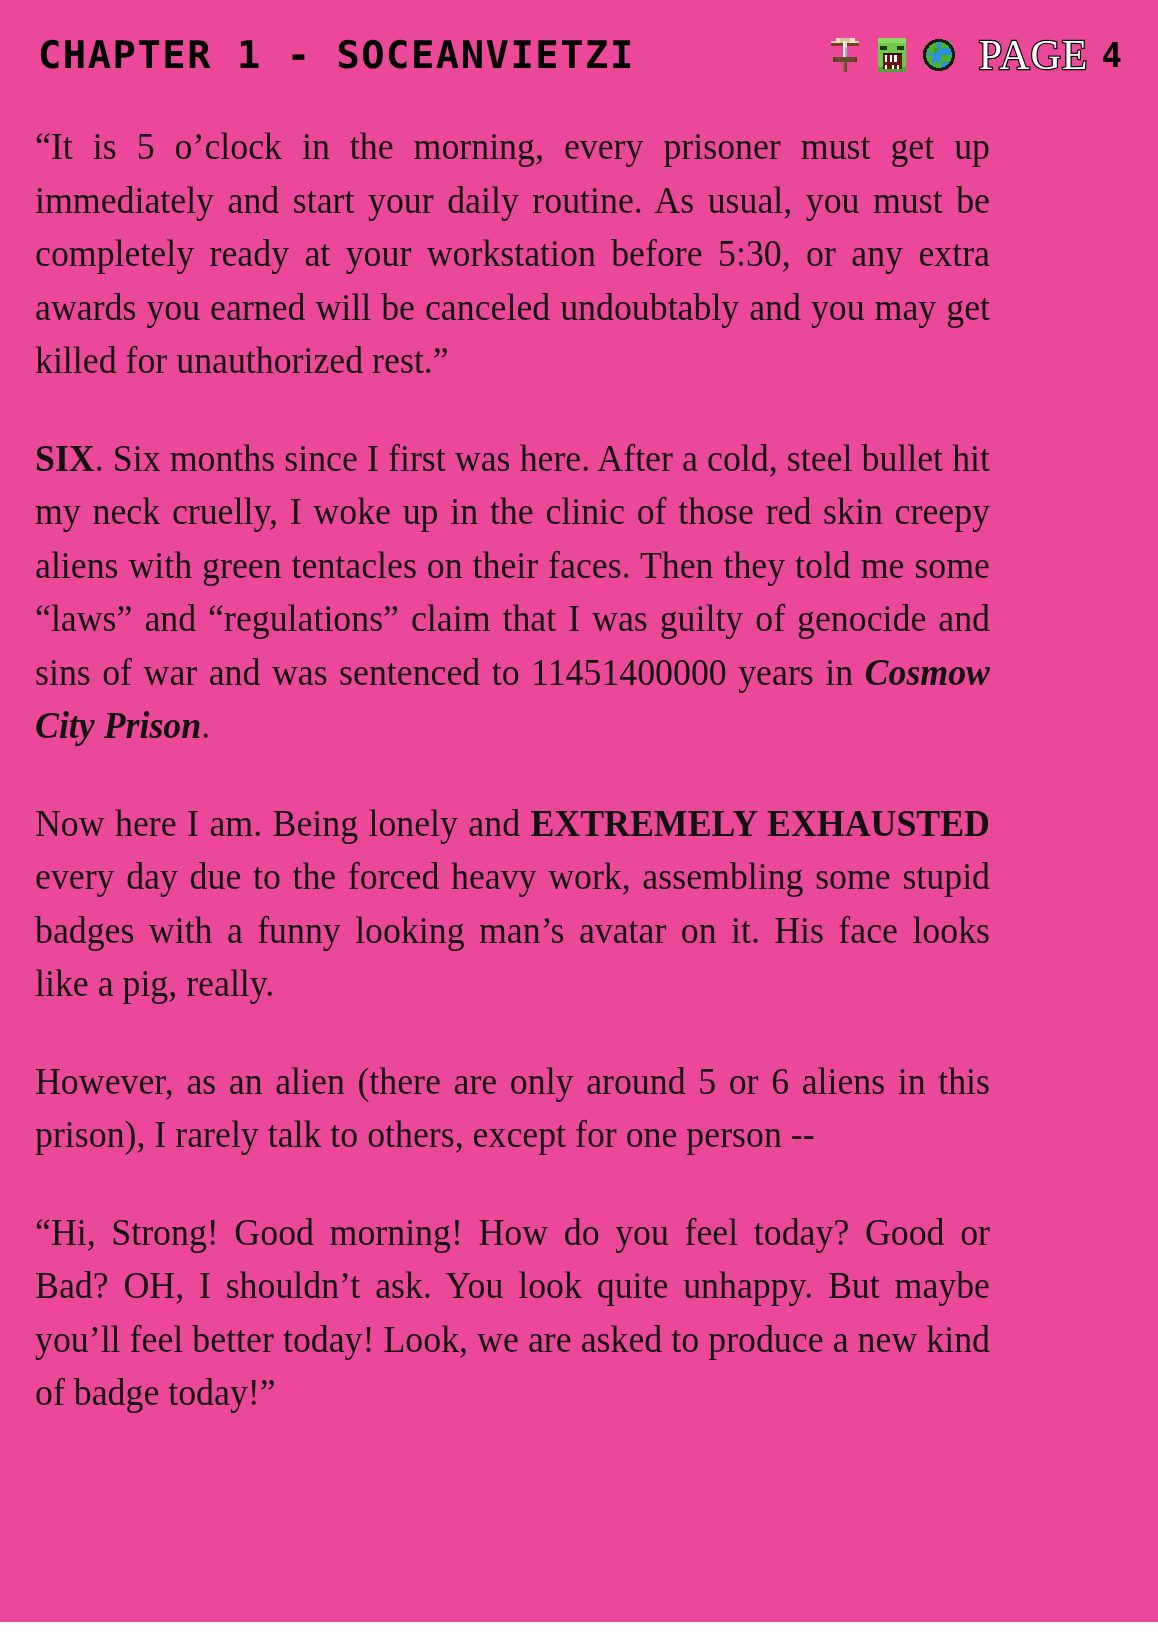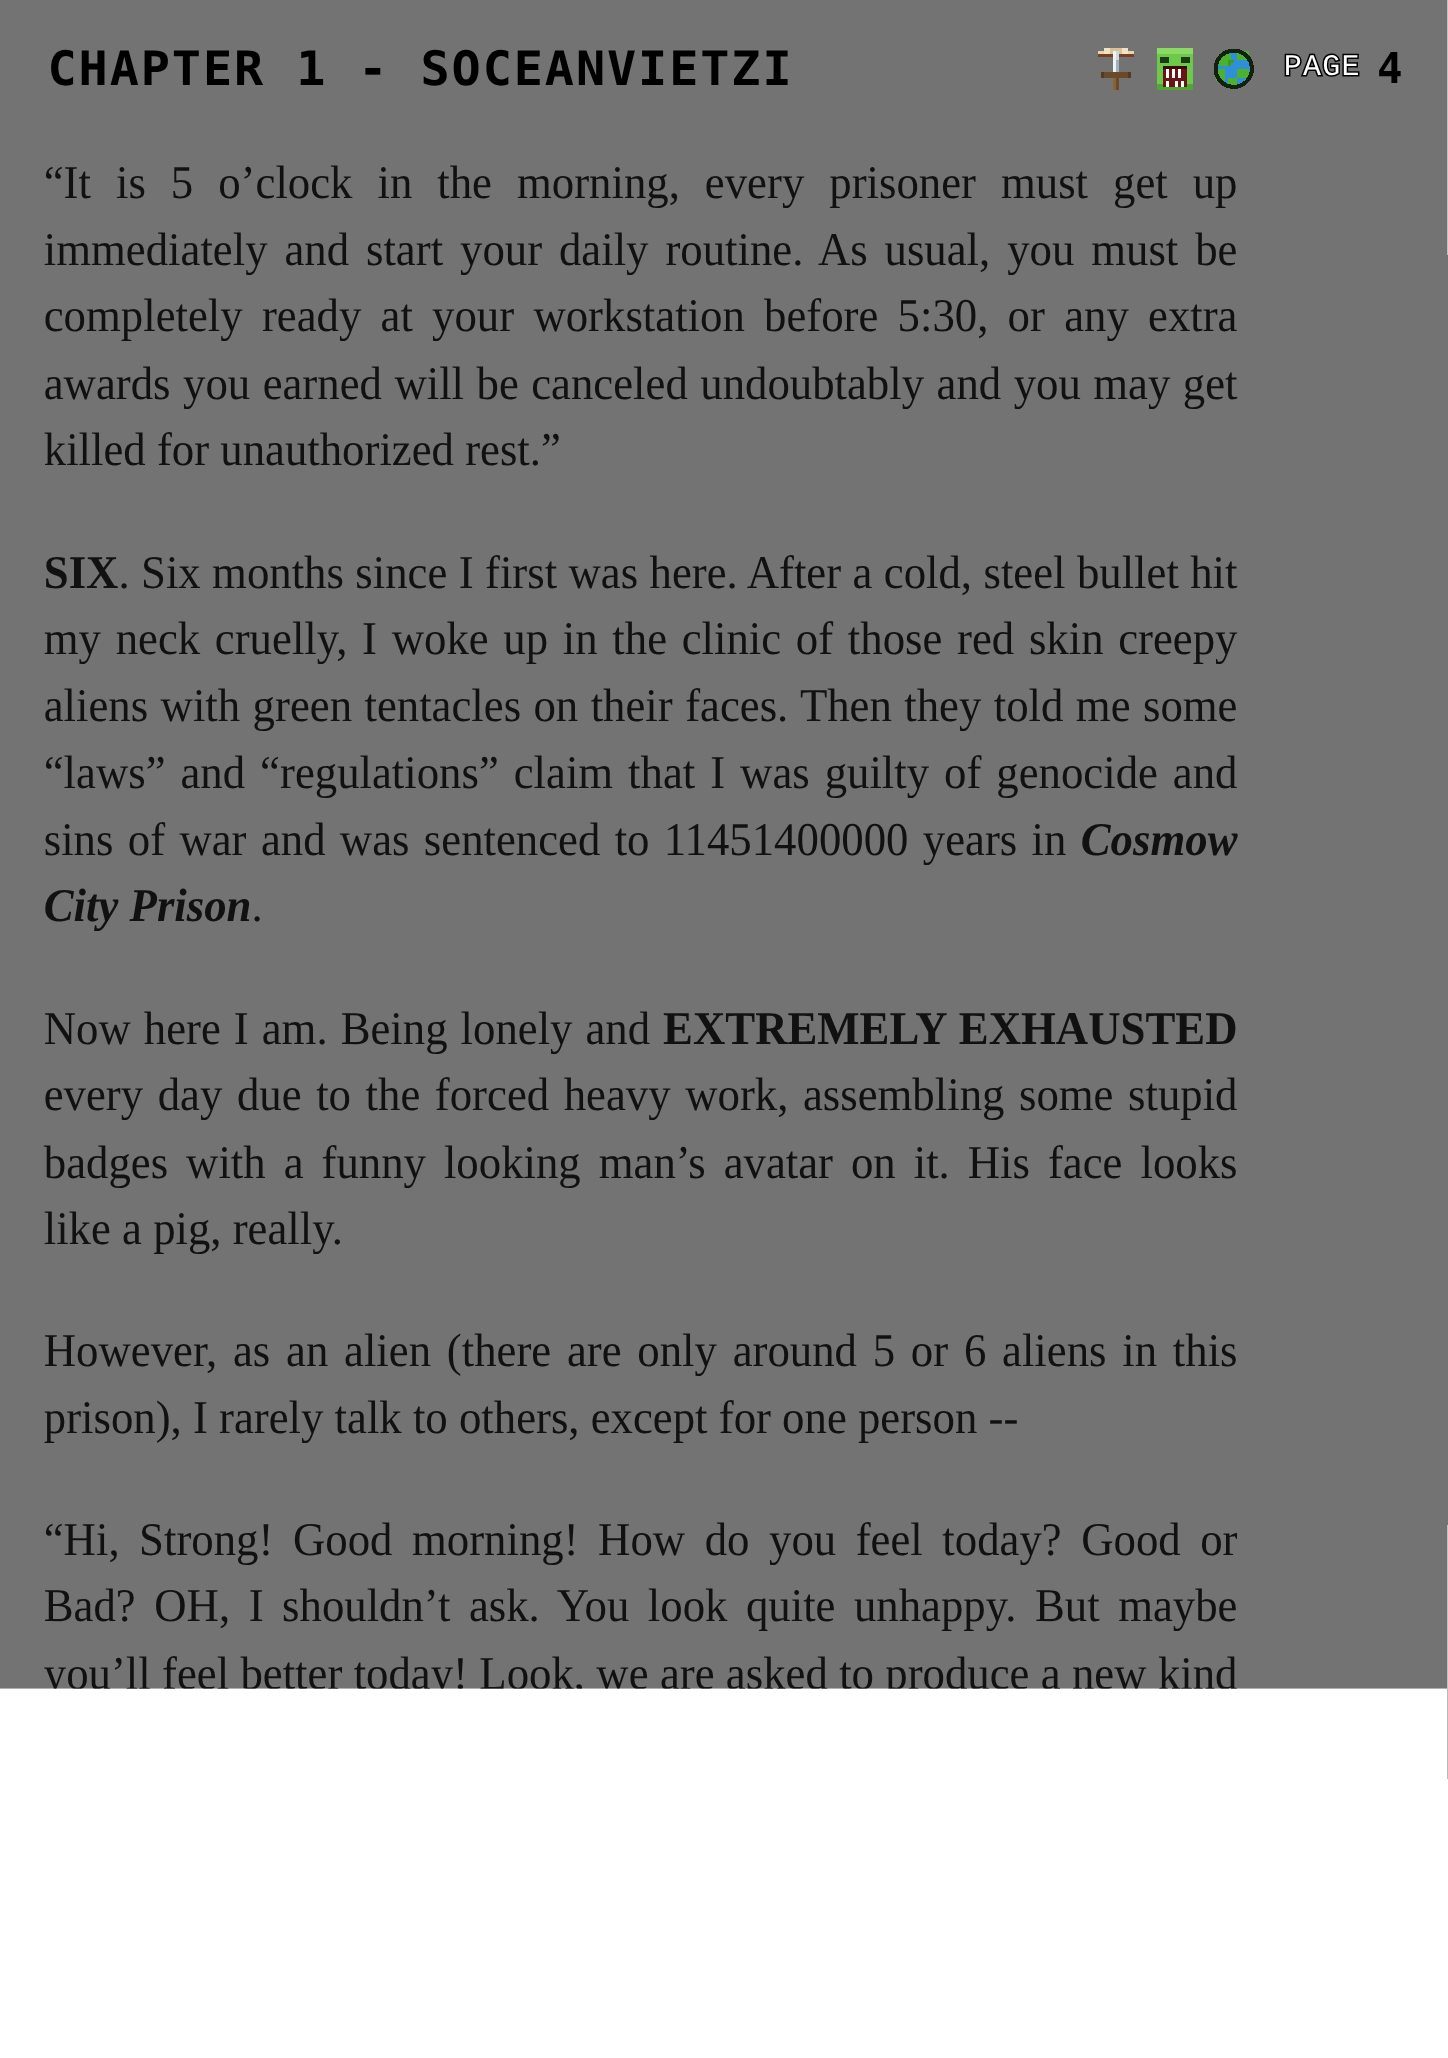--- a/index.html
+++ b/index.html
@@ -3,22 +3,22 @@
 <meta charset="utf-8">
 <style>
   html, body {
     margin: 0;
     padding: 0;
     background: #ffffff;
   }
   .page {
     position: relative;
     width: 1158px;
-    height: 1351px;
-    background: #737373;
+    height: 1622px;
+    background: #ec4899;
     box-sizing: border-box;
     overflow: hidden;
     font-family: "Liberation Serif", "DejaVu Serif", serif;
   }
 
   
   .header {
     position: absolute;
     top: 26px;
     left: 38px;
@@ -46,22 +46,22 @@
     display: flex;
     align-items: center;
     gap: 9px;
   }
   .px-icon {
     display: block;
     image-rendering: pixelated;
     image-rendering: crisp-edges;
   }
   .page-label {
-    font-family: Liberation Mono, monospace;
-    font-size: 24px;
+    font-family: Liberation Serif, serif;
+    font-size: 42px;
     font-weight: 400;
     letter-spacing: 1px;
     color: #ffffff;
     -webkit-text-stroke: 2.4px #000000;
     paint-order: stroke fill;
     line-height: 1;
     margin-left: 12px;
   }
   .page-number {
     font-family: "DejaVu Sans Mono", "Liberation Mono", monospace;

